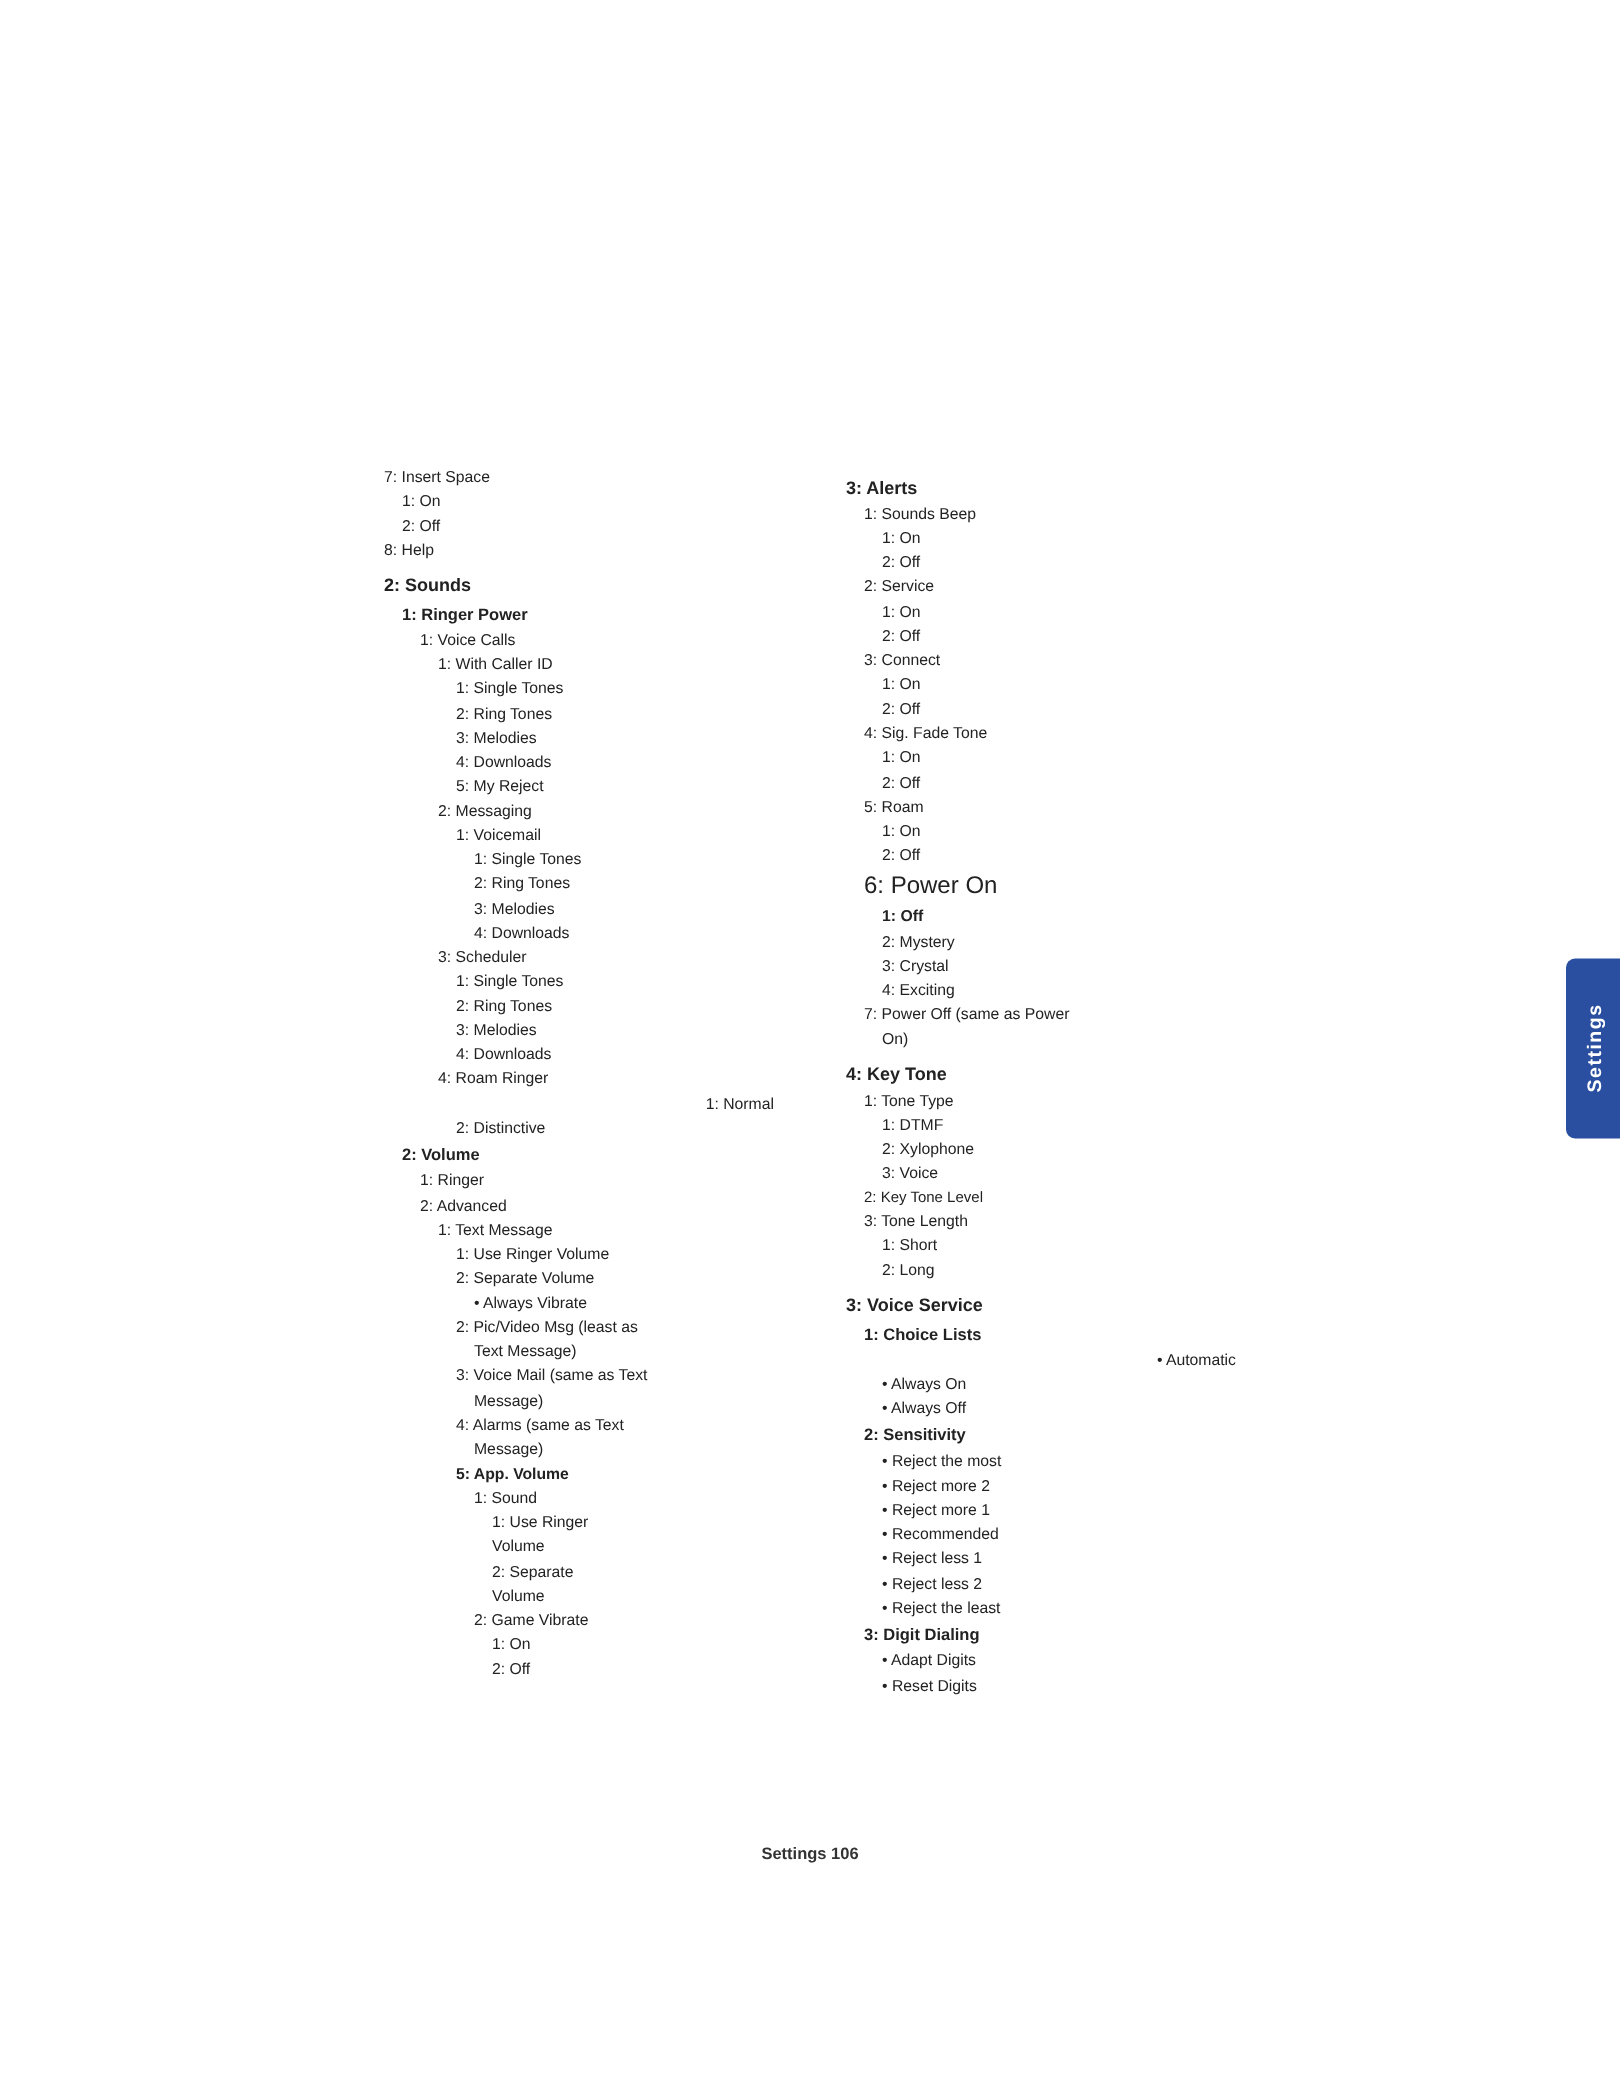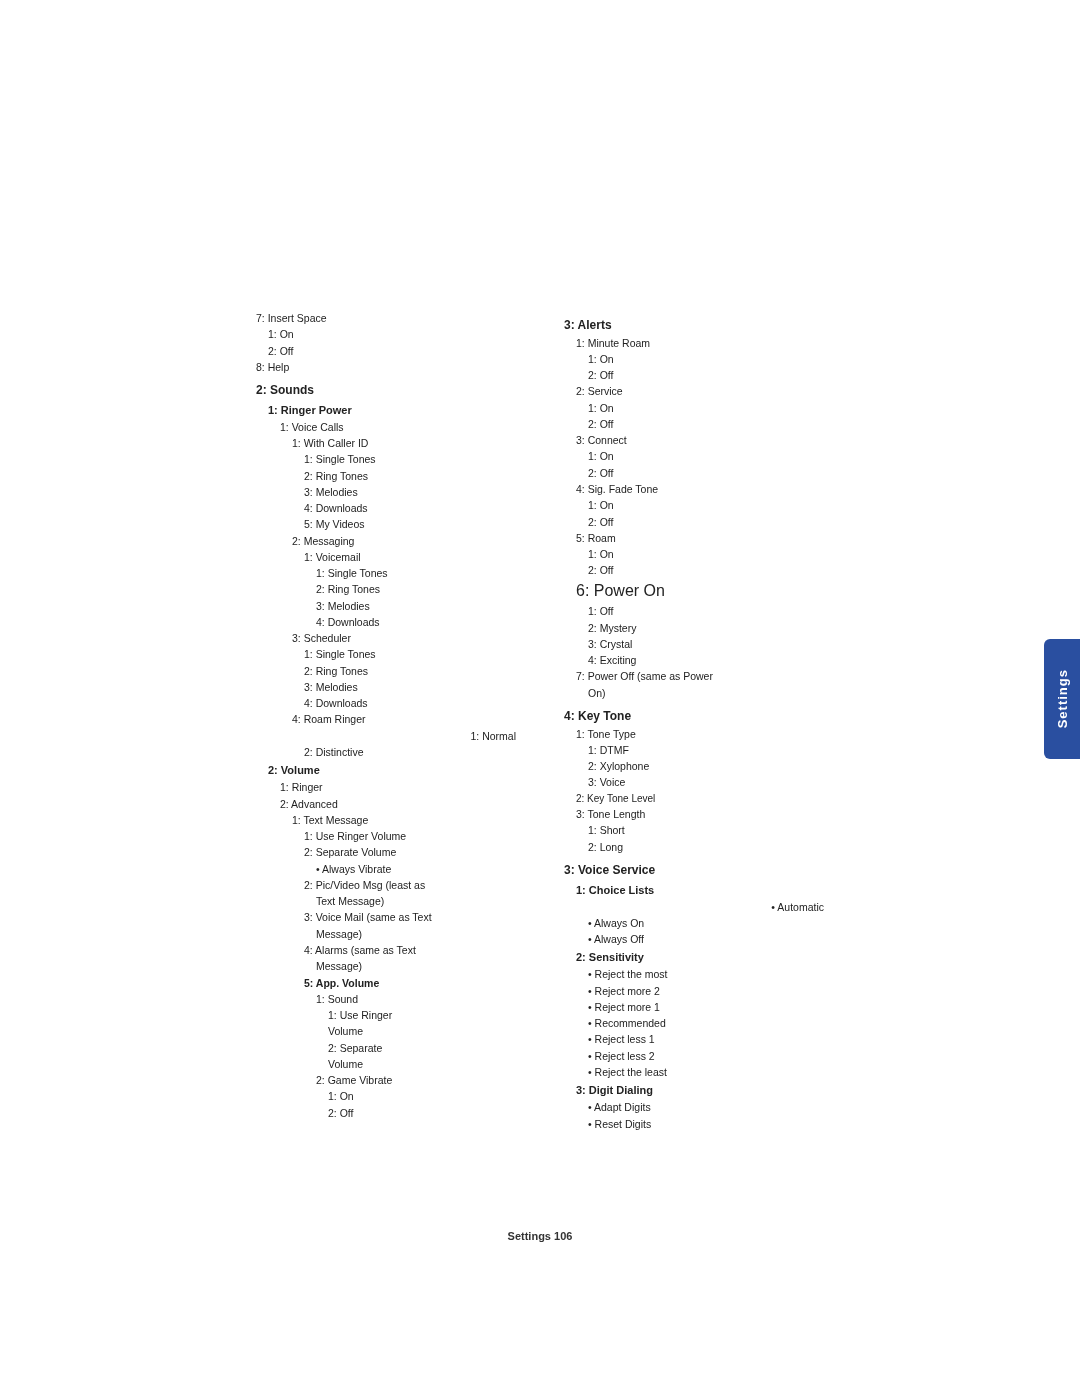--- a/index.html
+++ b/index.html
@@ -83,21 +83,21 @@
       <div style="padding-left: 12px; line-height: 1.55; font-size: 10.5px;">2: Off</div>
       <div style="padding-left: 0px; line-height: 1.55; font-size: 10.5px;">8: Help</div>
       <div style="padding-left: 0px; line-height: 1.55; font-size: 12px; font-weight: bold; margin-top: 6px;">2: Sounds</div>
       <div style="padding-left: 12px; line-height: 1.55; font-size: 11px; font-weight: bold; margin-top: 2px;">1: Ringer Power</div>
       <div style="padding-left: 24px; line-height: 1.55; font-size: 10.5px;">1: Voice Calls</div>
       <div style="padding-left: 36px; line-height: 1.55; font-size: 10.5px;">1: With Caller ID</div>
       <div style="padding-left: 48px; line-height: 1.55; font-size: 10.5px;">1: Single Tones</div>
       <div style="padding-left: 48px; line-height: 1.55; font-size: 10.5px;">2: Ring Tones</div>
       <div style="padding-left: 48px; line-height: 1.55; font-size: 10.5px;">3: Melodies</div>
       <div style="padding-left: 48px; line-height: 1.55; font-size: 10.5px;">4: Downloads</div>
-      <div style="padding-left: 48px; line-height: 1.55; font-size: 10.5px;">5: My Videos</div>
+      <div style="padding-left: 48px; line-height: 1.55; font-size: 10.5px;">5: My Reject</div>
       <div style="padding-left: 36px; line-height: 1.55; font-size: 10.5px;">2: Messaging</div>
       <div style="padding-left: 48px; line-height: 1.55; font-size: 10.5px;">1: Voicemail</div>
       <div style="padding-left: 60px; line-height: 1.55; font-size: 10.5px;">1: Single Tones</div>
       <div style="padding-left: 60px; line-height: 1.55; font-size: 10.5px;">2: Ring Tones</div>
       <div style="padding-left: 60px; line-height: 1.55; font-size: 10.5px;">3: Melodies</div>
       <div style="padding-left: 60px; line-height: 1.55; font-size: 10.5px;">4: Downloads</div>
       <div style="padding-left: 36px; line-height: 1.55; font-size: 10.5px;">3: Scheduler</div>
       <div style="padding-left: 48px; line-height: 1.55; font-size: 10.5px;">1: Single Tones</div>
       <div style="padding-left: 48px; line-height: 1.55; font-size: 10.5px;">2: Ring Tones</div>
       <div style="padding-left: 48px; line-height: 1.55; font-size: 10.5px;">3: Melodies</div>
@@ -123,37 +123,37 @@
       <div style="padding-left: 72px; line-height: 1.55; font-size: 10.5px;">1: Use Ringer</div>
       <div style="padding-left: 72px; line-height: 1.55; font-size: 10.5px;">Volume</div>
       <div style="padding-left: 72px; line-height: 1.55; font-size: 10.5px;">2: Separate</div>
       <div style="padding-left: 72px; line-height: 1.55; font-size: 10.5px;">Volume</div>
       <div style="padding-left: 60px; line-height: 1.55; font-size: 10.5px;">2: Game Vibrate</div>
       <div style="padding-left: 72px; line-height: 1.55; font-size: 10.5px;">1: On</div>
       <div style="padding-left: 72px; line-height: 1.55; font-size: 10.5px;">2: Off</div>
     </div>
   <div class="right-column" id="right-col">
       <div style="padding-left: 0px; line-height: 1.55; font-size: 12px; font-weight: bold; margin-top: 6px;">3: Alerts</div>
-      <div style="padding-left: 12px; line-height: 1.55; font-size: 10.5px;">1: Minute Roam</div>
+      <div style="padding-left: 12px; line-height: 1.55; font-size: 10.5px;">1: Sounds Beep</div>
       <div style="padding-left: 24px; line-height: 1.55; font-size: 10.5px;">1: On</div>
       <div style="padding-left: 24px; line-height: 1.55; font-size: 10.5px;">2: Off</div>
       <div style="padding-left: 12px; line-height: 1.55; font-size: 10.5px;">2: Service</div>
       <div style="padding-left: 24px; line-height: 1.55; font-size: 10.5px;">1: On</div>
       <div style="padding-left: 24px; line-height: 1.55; font-size: 10.5px;">2: Off</div>
       <div style="padding-left: 12px; line-height: 1.55; font-size: 10.5px;">3: Connect</div>
       <div style="padding-left: 24px; line-height: 1.55; font-size: 10.5px;">1: On</div>
       <div style="padding-left: 24px; line-height: 1.55; font-size: 10.5px;">2: Off</div>
       <div style="padding-left: 12px; line-height: 1.55; font-size: 10.5px;">4: Sig. Fade Tone</div>
       <div style="padding-left: 24px; line-height: 1.55; font-size: 10.5px;">1: On</div>
       <div style="padding-left: 24px; line-height: 1.55; font-size: 10.5px;">2: Off</div>
       <div style="padding-left: 12px; line-height: 1.55; font-size: 10.5px;">5: Roam</div>
       <div style="padding-left: 24px; line-height: 1.55; font-size: 10.5px;">1: On</div>
       <div style="padding-left: 24px; line-height: 1.55; font-size: 10.5px;">2: Off</div>
       <div style="padding-left: 12px; line-height: 1.55; font-size: 16px;">6: Power On</div>
-      <div style="padding-left: 24px; line-height: 1.55; font-size: 10.5px;">1: Off</div>
+      <div style="padding-left: 24px; line-height: 1.55; font-size: 10.5px; font-weight: bold;">1: Off</div>
       <div style="padding-left: 24px; line-height: 1.55; font-size: 10.5px;">2: Mystery</div>
       <div style="padding-left: 24px; line-height: 1.55; font-size: 10.5px;">3: Crystal</div>
       <div style="padding-left: 24px; line-height: 1.55; font-size: 10.5px;">4: Exciting</div>
       <div style="padding-left: 12px; line-height: 1.55; font-size: 10.5px;">7: Power Off (same as Power</div>
       <div style="padding-left: 24px; line-height: 1.55; font-size: 10.5px;">On)</div>
       <div style="padding-left: 0px; line-height: 1.55; font-size: 12px; font-weight: bold; margin-top: 6px;">4: Key Tone</div>
       <div style="padding-left: 12px; line-height: 1.55; font-size: 10.5px;">1: Tone Type</div>
       <div style="padding-left: 24px; line-height: 1.55; font-size: 10.5px;">1: DTMF</div>
       <div style="padding-left: 24px; line-height: 1.55; font-size: 10.5px;">2: Xylophone</div>
       <div style="padding-left: 24px; line-height: 1.55; font-size: 10.5px;">3: Voice</div>

